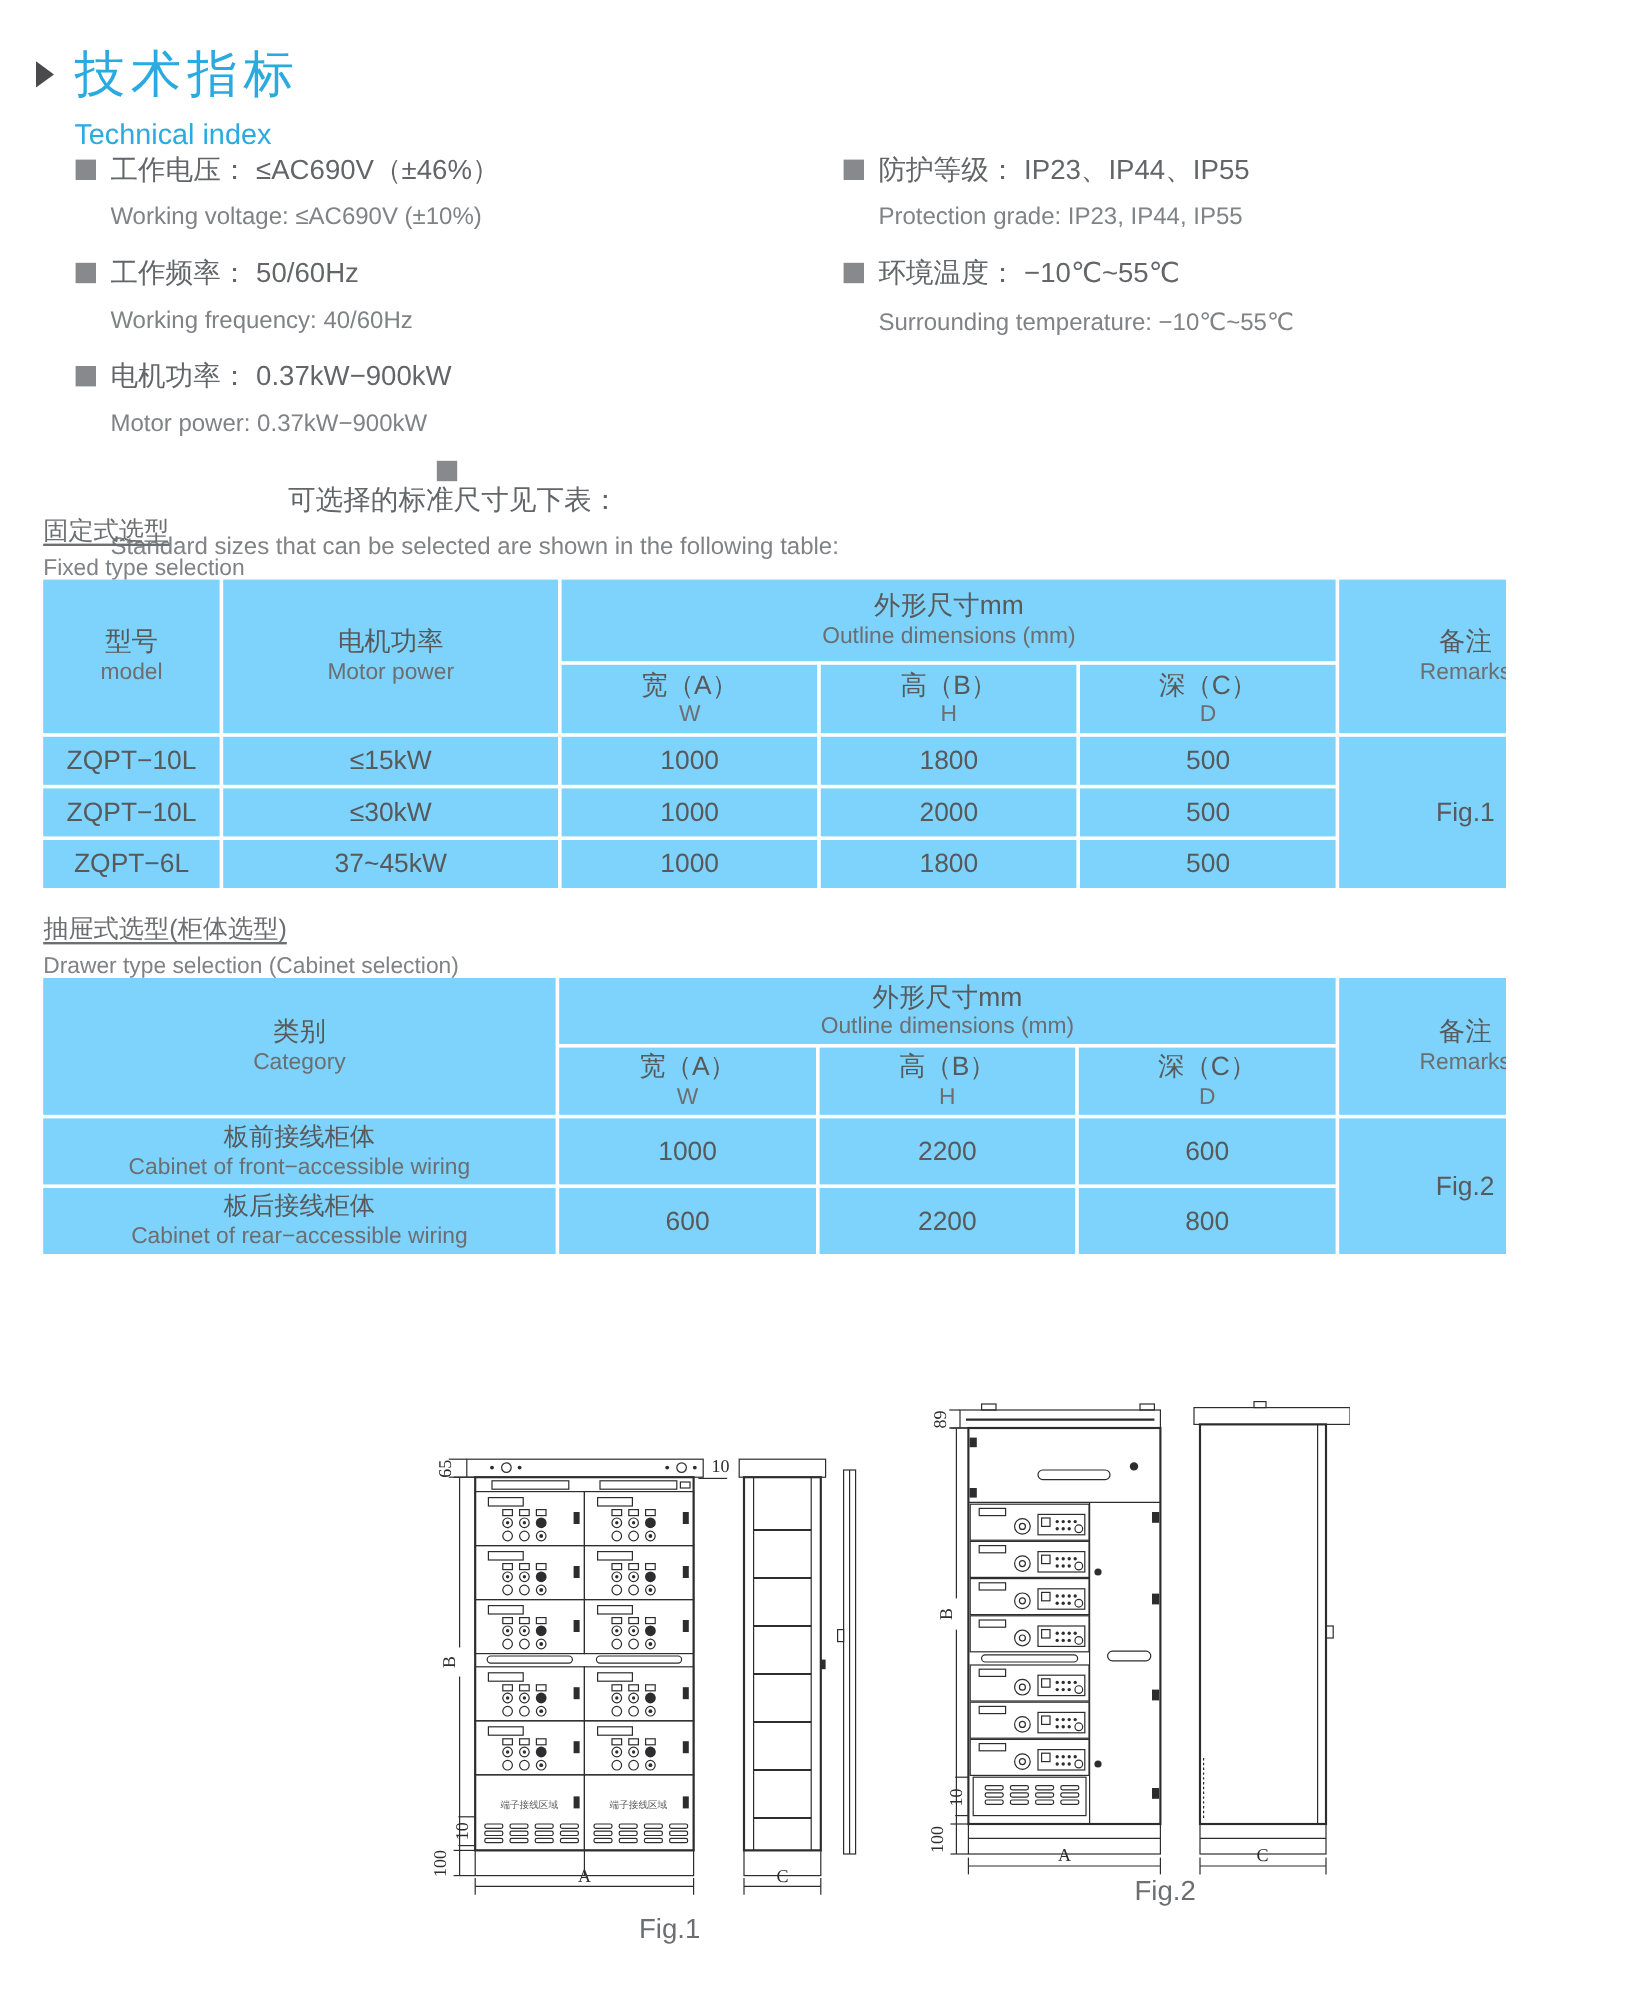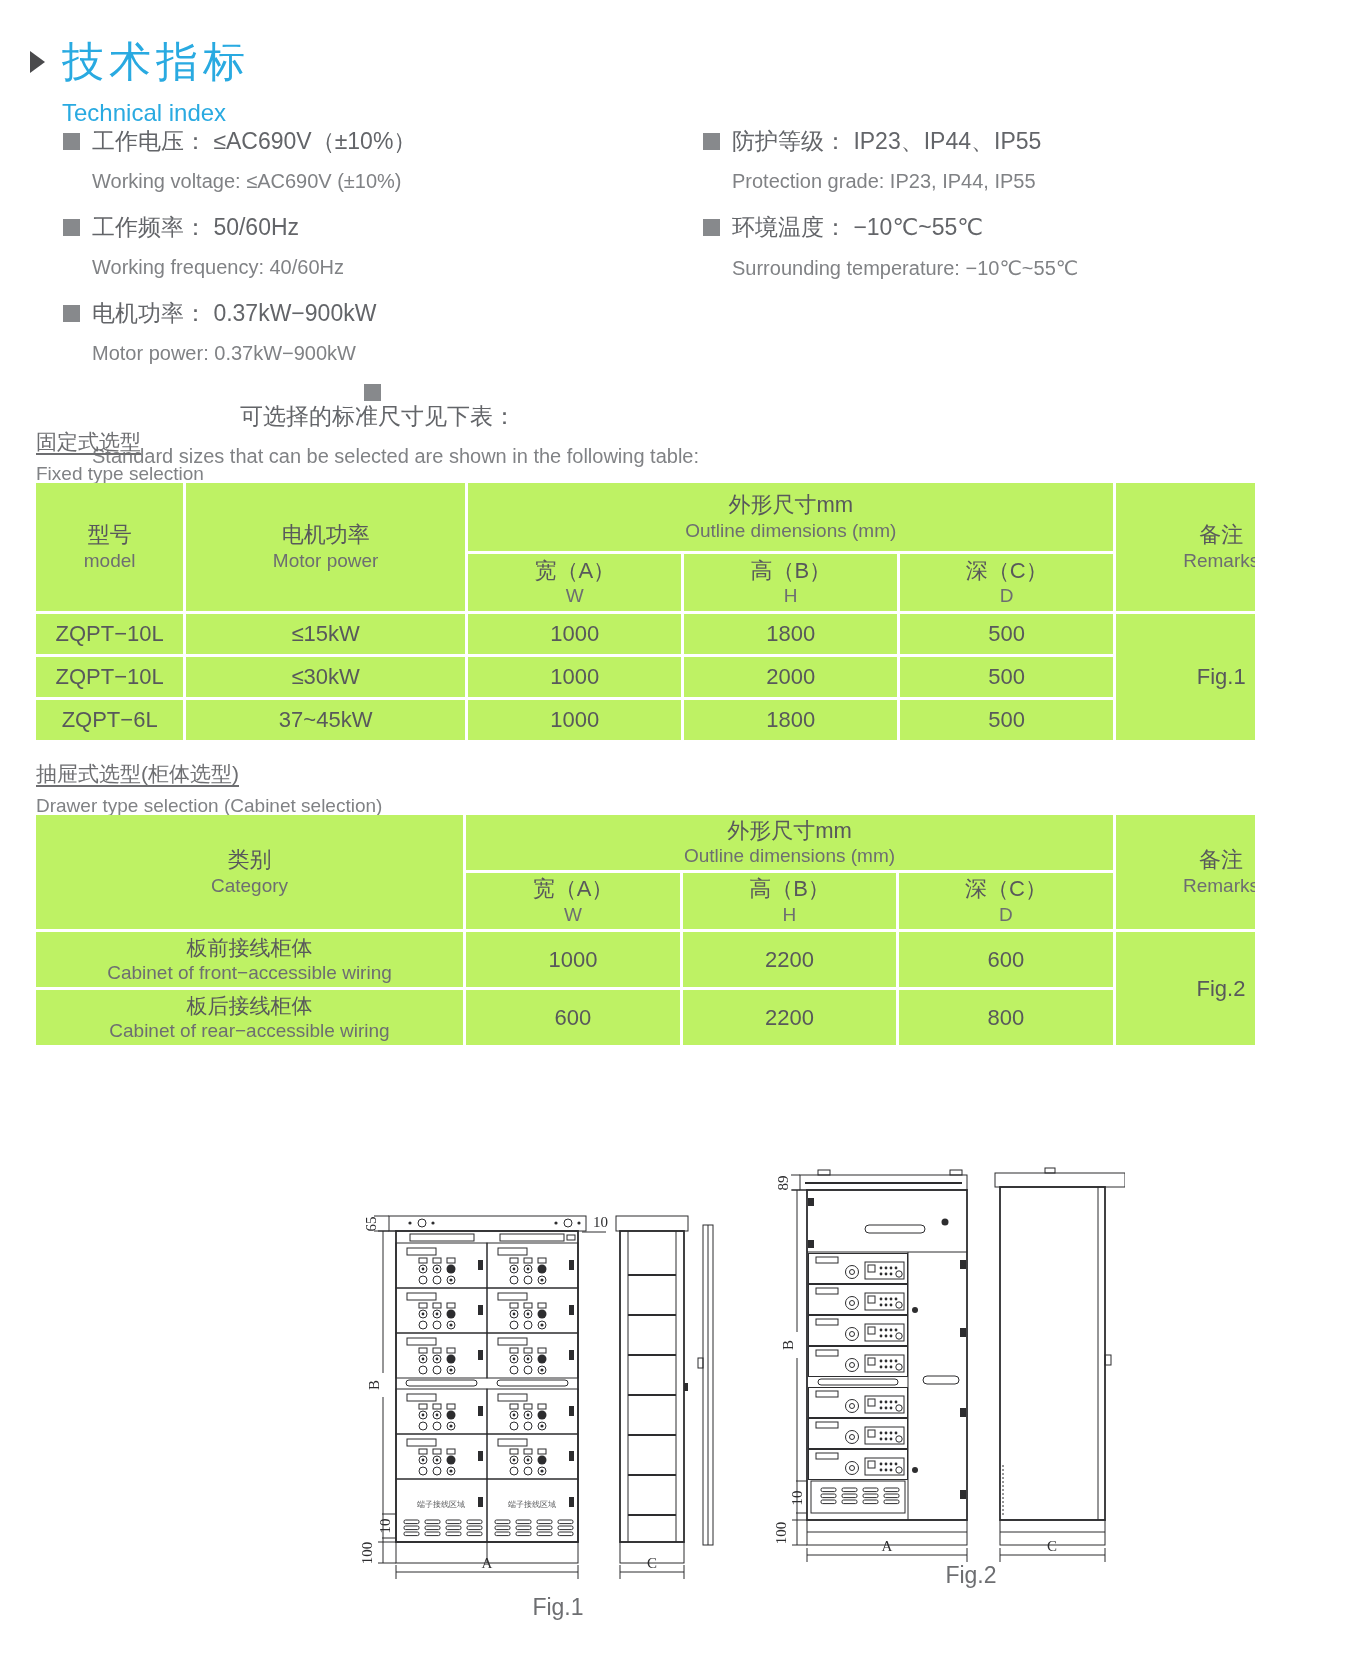--- a/index.html
+++ b/index.html
@@ -28,22 +28,22 @@
   .sec-cn{font-size:21px;color:#6d6e71;text-decoration:underline;text-underline-offset:4px;}
   .sec-en{font-size:19px;color:#808285;margin-top:7px;}
 
   
   .tbl{position:absolute;left:36px;width:1290px;display:grid;gap:3px;}
   #t1{top:483px;grid-template-columns:149fr 282fr 216fr 215fr 216fr 212fr;
       grid-template-rows:68px 57px 40px 40px 40px;}
   #t2{top:815px;grid-template-columns:431fr 216fr 215fr 216fr 212fr;
       grid-template-rows:55px 56px 55px 55px;}
   .cell{display:flex;flex-direction:column;align-items:center;justify-content:center;text-align:center;line-height:1.25;}
-  .th{background:#bef264;}
-  .td{background:#bef264;}
+  .th{background:#7dd3fc;}
+  .td{background:#7dd3fc;}
   .cn22{font-size:22px;color:#58595b;}
   .cn21{font-size:21px;color:#58595b;}
   .en19{font-size:19px;color:#6d6e71;}
   .val{font-size:22px;color:#58595b;}
 
   
   .note{position:absolute;left:40px;top:1116px;}
   .note-cn{font-size:19px;color:#6d6e71;}
   .note-en{font-size:19px;color:#808285;margin-top:8px;}
 
@@ -67,21 +67,21 @@
     <div class="hdr-row">
       <span class="tri"></span>
       <span class="title-cn">技术指标</span>
     </div>
     <div class="title-en">Technical index</div>
   </div>
 
   <div class="specs left">
     <div class="spec-cn">
       <span class="sq"></span>
-      <span>工作电压： ≤AC690V（±10%）</span>
+      <span>工作电压： ≤AC690V（±46%）</span>
     </div>
     <div class="spec-en">Working voltage: ≤AC690V (±10%)</div>
     <div class="spec-cn">
       <span class="sq"></span>
       <span>工作频率： 50/60Hz</span>
     </div>
     <div class="spec-en">Working frequency: 40/60Hz</div>
     <div class="spec-cn">
       <span class="sq"></span>
       <span>电机功率： 0.37kW−900kW</span>

